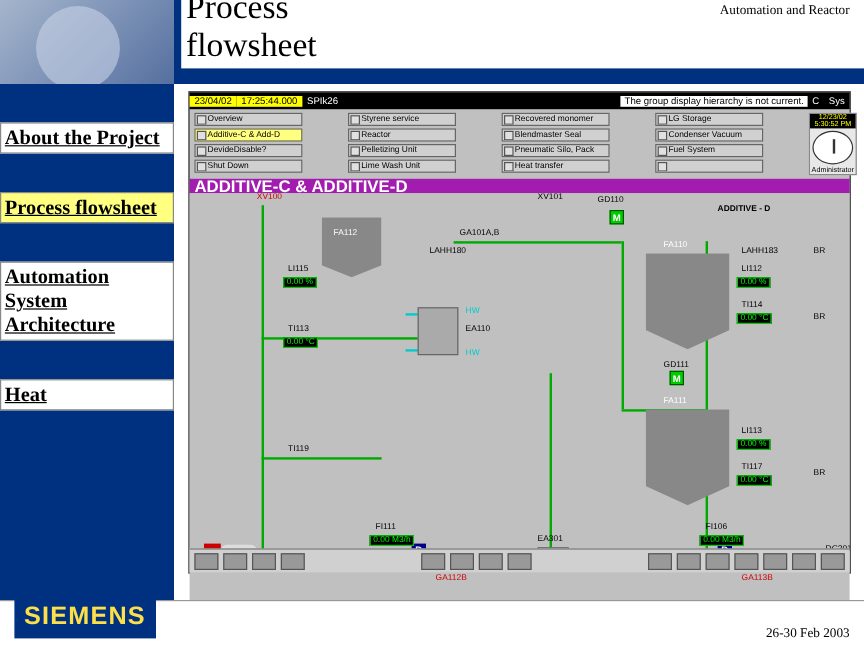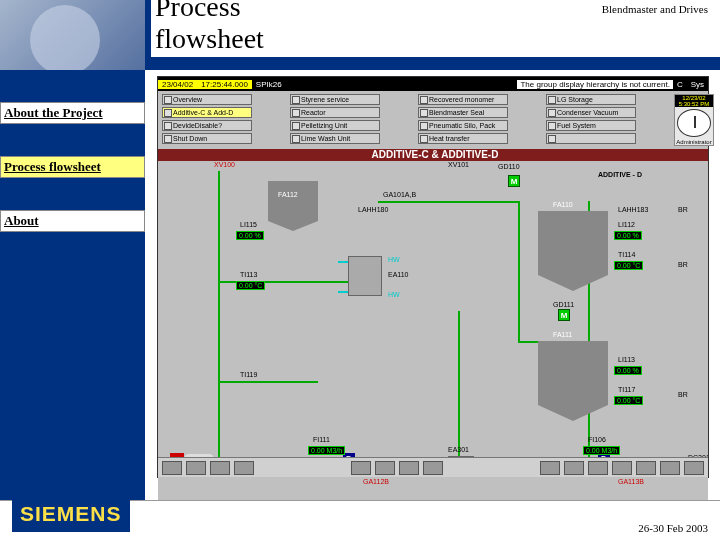--- a/index.html
+++ b/index.html
@@ -6,21 +6,21 @@
   body { width: 720px; height: 540px; font-family: Arial, sans-serif; background: #fff; overflow: hidden; position: relative; }
 
   .top-banner { height: 70px; background: #003080; display: flex; }
   .banner-img { width: 145px; height: 70px; background: linear-gradient(135deg,#a5b5cc,#5570a0); position: relative; overflow: hidden; }
   .banner-img::after { content:""; position:absolute; width:70px; height:70px; border-radius:50%; background:rgba(200,210,230,.6); left:30px; top:5px; }
   .banner-title { flex:1; display:flex; align-items:center; padding-left:6px; }
   .banner-title h1 { font-family:"Times New Roman",serif; font-size:28px; font-weight:normal; color:#000; background:#fff; padding:2px 400px 2px 4px; margin-top:-24px; }
   .brand-text { position:absolute; top:3px; right:10px; font-family:"Times New Roman",serif; font-size:11px; color:#000; background:#fff; padding:0 2px; }
 
   .sidebar { position:absolute; left:0; top:70px; width:145px; height:430px; background:#003080; }
-  .sidebar .nav-link { display:block; background:#fff; border:1px solid #888; margin:32px 0; padding:2px 3px; font-family:"Times New Roman",serif; font-size:13px; font-weight:bold; text-decoration:underline; color:#000; }
+  .sidebar .nav-link { display:block; background:#fff; border:1px solid #888; margin:32px 0; padding:2px 3px; font-family:"Times New Roman",serif; font-size:17px; font-weight:bold; text-decoration:underline; color:#000; }
   .sidebar .nav-active { background:#ffff80; }
 
   .content { position:absolute; left:145px; top:70px; width:575px; height:430px; }
   .hmi-screen { position:absolute; left:12px; top:6px; width:552px; height:402px; background:#c0c0c0; border:1px solid #333; font-size:8px; color:#000; }
 
   .hmi-top { height:14px; background:#000; display:flex; align-items:center; color:#fff; font-size:8px; }
   .hmi-top span { padding:0 4px; }
   .hmi-top .yellow { background:#ff0; color:#000; padding:0 4px; }
   .hmi-top .warn { color:#000; background:#fff; padding:0 3px; }
   .hmi-top .gap { flex:1; }
@@ -29,21 +29,21 @@
   .menu-col { display:flex; flex-direction:column; gap:2px; }
   .menu-btn { width:90px; height:11px; background:#d0d0d0; border:1px solid #666; font-size:7px; padding-left:10px; line-height:10px; position:relative; white-space:nowrap; overflow:hidden; }
   .menu-btn::before { content:""; position:absolute; left:1px; top:1px; width:6px; height:6px; border:1px solid #555; background:#e0e0e0; }
   .menu-btn.active { background:#ffff80; }
   .clock-area { width:70px; height:52px; background:#e8e8e8; border:1px solid #888; display:flex; flex-direction:column; align-items:center; }
   .clock-time { font-size:6px; background:#000; color:#ff0; width:100%; text-align:center; }
   .clock-face { width:34px; height:34px; border-radius:50%; background:#fff; border:1px solid #333; margin:2px; position:relative; }
   .clock-face::after{content:"";position:absolute;width:2px;height:12px;background:#333;left:16px;top:6px;}
   .clock-user { font-size:6px; }
 
-  .hmi-title { height:12px; background:#7f1d1d; color:#fff; font-size:10px; font-weight:bold; padding-left:4px; line-height:12px;text-align:center; }
+  .hmi-title { height:12px; background:#a21caf; color:#fff; font-size:14px; font-weight:bold; padding-left:4px; line-height:12px; }
 
   .pfd { position:relative; width:100%; height:340px; background:#c0c0c0; overflow:hidden; }
   .pipe-g { position:absolute; background:#0a0; }
   .pipe-c { position:absolute; background:#0cc; }
   .vessel { position:absolute; background:#888; clip-path: polygon(0 0, 100% 0, 100% 80%, 50% 100%, 0 80%); }
   .tag { position:absolute; font-size:7px; white-space:nowrap; }
   .val-box { position:absolute; font-size:7px; background:#000; color:#0f0; padding:0 2px; border:1px solid #0c0; }
   .blk { position:absolute; background:#aaa; border:1px solid #666; }
   .m-box { position:absolute; width:12px; height:12px; background:#0c0; border:1px solid #050; color:#fff; font-size:8px; text-align:center; line-height:11px; font-weight:bold; }
   .d-box { position:absolute; width:12px; height:12px; background:#008; color:#fff; font-size:8px; text-align:center; line-height:11px; font-weight:bold; }
@@ -57,33 +57,34 @@
   .ft { width:20px; height:14px; background:#999; border:1px solid #555; }
 
   .footer { position:absolute; left:0; bottom:0; width:720px; height:40px; background:#fff; border-top:1px solid #999; }
   .siemens-logo { position:absolute; left:12px; top:-5px; font-family:Liberation Sans, sans-serif; font-weight:bold; font-size:21px; color:#fde047; background:#003080; padding:6px 8px; letter-spacing:1px; }
   .foot-left { position:absolute; left:158px; bottom:6px; font-family:"Times New Roman",serif; font-size:11px; }
   .foot-right { position:absolute; right:12px; bottom:6px; font-family:"Times New Roman",serif; font-size:11px; }
 </style>
 </head>
 <body>
 
-<div class="brand-text">Blendmaster and Drives</div>
+<div class="brand-text">Automation and Reactor</div>
 
 <div class="top-banner">
   <div class="banner-img"></div>
   <div class="banner-title">
       <h1>Process flowsheet</h1>
     </div>
 </div>
 
 <div class="sidebar">
   <a class="nav-link">About the Project</a>
   <a class="nav-link nav-active">Process flowsheet</a>
-  <a class="nav-link">About</a>
+  <a class="nav-link">Automation System Architecture</a>
+  <a class="nav-link">Heat</a>
 </div>
 
 <div class="content">
   <div class="hmi-screen">
     <div class="hmi-top">
       <span class="yellow">23/04/02</span>
       <span class="yellow">17:25:44.000</span>
       <span>SPIk26</span>
       <span class="gap"></span>
       <span class="warn">The group display hierarchy is not current.</span>

